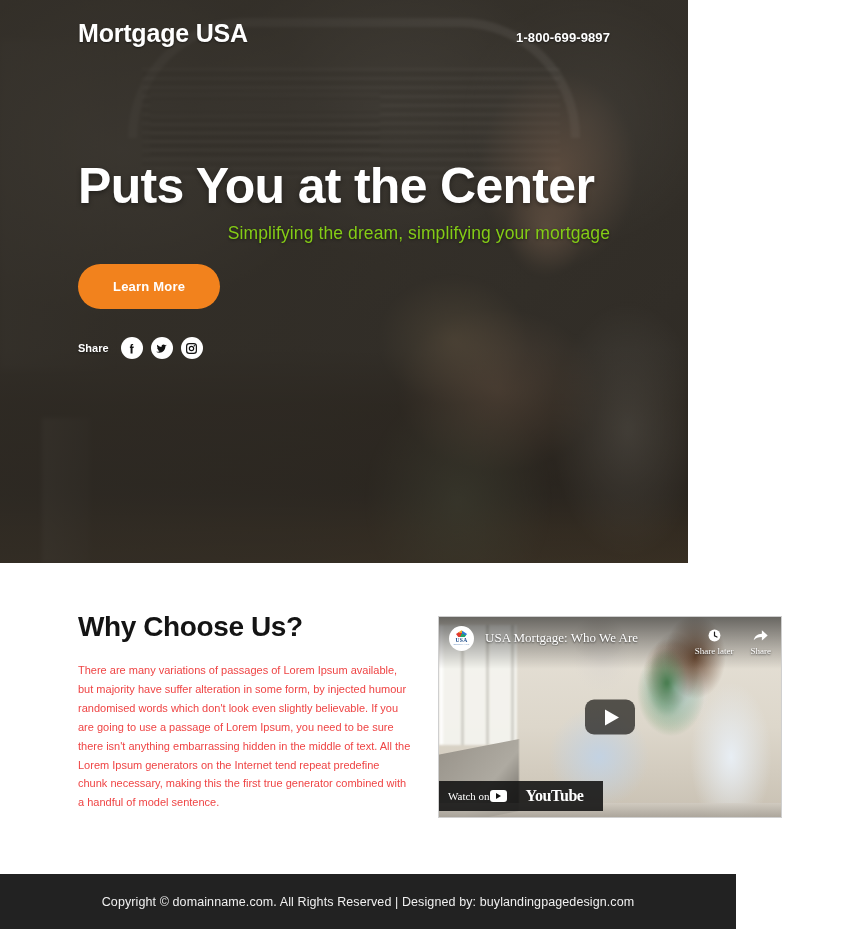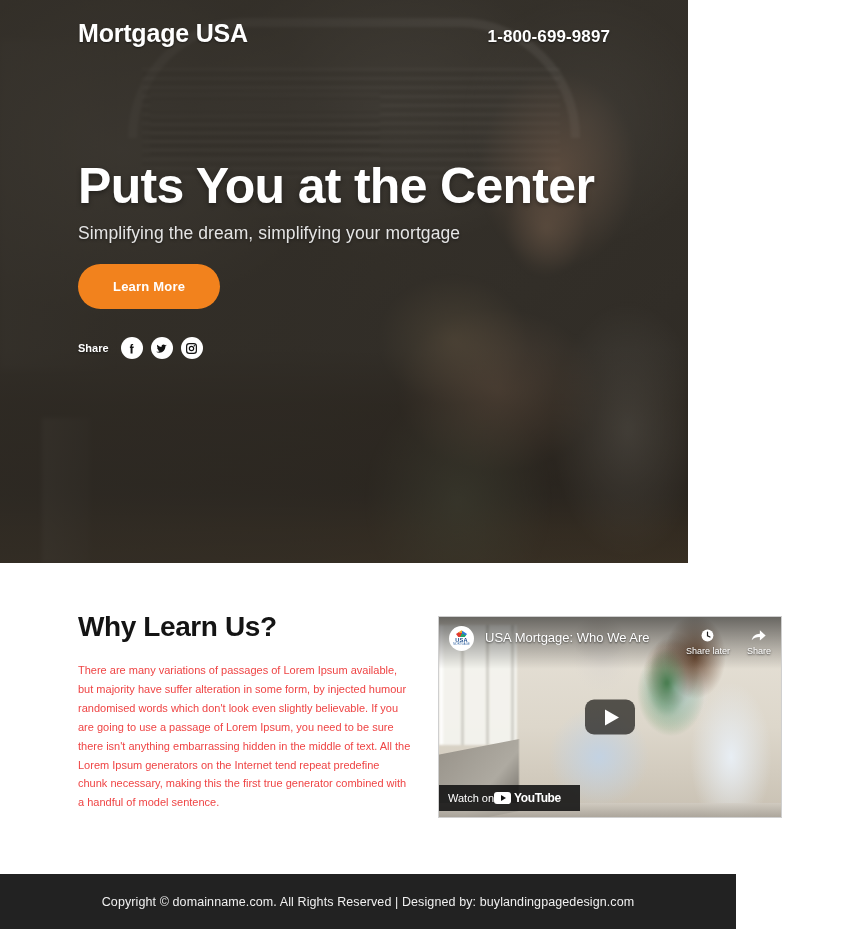--- a/index.html
+++ b/index.html
@@ -117,42 +117,43 @@
   }
   .logo {
     color: #ffffff;
     font-size: 25px;
     font-weight: bold;
     letter-spacing: -0.2px;
     text-shadow: 0 1px 2px rgba(0,0,0,.45);
   }
   .phone {
     color: #ffffff;
-    font-size: 17px;
+    font-size: 13px;
     font-weight: bold;
     letter-spacing: .1px;
     text-shadow: 0 1px 2px rgba(0,0,0,.5);
   }
 
   .hero-body { padding: 0 78px; margin-top: 113px; }
   .hero-title {
     color: #ffffff;
     font-size: 50px;
     font-weight: bold;
     line-height: 1.0;
     letter-spacing: -0.7px;
     text-shadow: 0 2px 5px rgba(0,0,0,.40);
   }
   .hero-title .line { display: block; margin-bottom: 12px; }
   .hero-sub {
-    color: #e5e5e5;
+    color: #84cc16;
     font-size: 17.5px;
     margin-top: 4px;
     letter-spacing: .1px;
     text-shadow: 0 1px 3px rgba(0,0,0,.45);
+    text-align: right;
   }
   .cta {
     display: inline-block;
     margin-top: 20px;
     background: #f2821d;
     color: #ffffff;
     font-size: 13px;
     font-weight: bold;
     border: none;
     border-radius: 26px;
@@ -209,20 +210,21 @@
   .video-wrap {
     position: relative;
     width: 345px;
     height: 202px;
     margin-left: 9px;
     margin-top: 5px;
     border: 1px solid #cfcfcf;
     background: #000;
     overflow: hidden;
     cursor: pointer;
+    font-family: Liberation Serif, serif;
   }
   .video-thumb {
     position: absolute; inset: 0;
     background:
       radial-gradient(ellipse 40px 46px at 163px 42px, #dcd7cf 0%, rgba(0,0,0,0) 72%),
       radial-gradient(ellipse 36px 30px at 160px 22px, #cfc9bf 0%, rgba(0,0,0,0) 75%),
       radial-gradient(ellipse 70px 70px at 160px 140px, #c3d2e2 0%, rgba(0,0,0,0) 72%),
       radial-gradient(ellipse 44px 60px at 256px 40px, #6b4a33 0%, rgba(0,0,0,0) 70%),
       radial-gradient(ellipse 60px 110px at 292px 140px, #e8eef4 0%, rgba(0,0,0,0) 68%),
       radial-gradient(ellipse 50px 60px at 236px 70px, #d7e0e9 0%, rgba(0,0,0,0) 72%),
@@ -323,21 +325,21 @@
     width: 17px; height: 12px; border-radius: 3px; background: #ffffff;
     display: flex; align-items: center; justify-content: center;
   }
   .yt-badge .t {
     width: 0; height: 0;
     border-left: 5px solid #111;
     border-top: 3px solid transparent;
     border-bottom: 3px solid transparent;
     margin-left: 1px;
   }
-  .yt-word { font-size: 12px; font-weight: bold; letter-spacing: -.4px; color: #fff; }
+  .yt-word { font-size: 16px; font-weight: bold; letter-spacing: -.4px; color: #fff; margin-left: 16px; }
 
   
   .footer {
     position: absolute;
     left: 0; bottom: 0;
     width: 736px; height: 55px;
     background: #222222;
     display: flex; align-items: center; justify-content: center;
   }
   .footer-text { color: #f0f0f0; font-size: 12.5px; letter-spacing: .1px; }
@@ -393,21 +395,21 @@
             <circle cx="17.2" cy="6.9" r="1.3" fill="#121212"></circle>
           </svg>
         </span>
       </div>
     </div>
   </div>
 </section>
 
 <section class="why">
   <div class="why-left">
-    <h2 class="why-title">Why Learn Us?</h2>
+    <h2 class="why-title">Why Choose Us?</h2>
     <p class="why-text">There are many variations of passages of Lorem Ipsum available, but majority have suffer alteration in some form, by injected humour randomised words which don't look even slightly believable. If you are going to use a passage of Lorem Ipsum, you need to be sure there isn't anything embarrassing hidden in the middle of text. All the Lorem Ipsum generators on the Internet tend repeat predefine chunk necessary, making this the first true generator combined with a handful of model sentence.</p>
   </div>
 
   <div class="video-wrap">
     <div class="video-thumb">
       <div class="vt-window"></div>
       <div class="vt-plant"></div>
       <div class="vt-laptop"></div>
       <div class="vt-desk"></div>
     </div>

